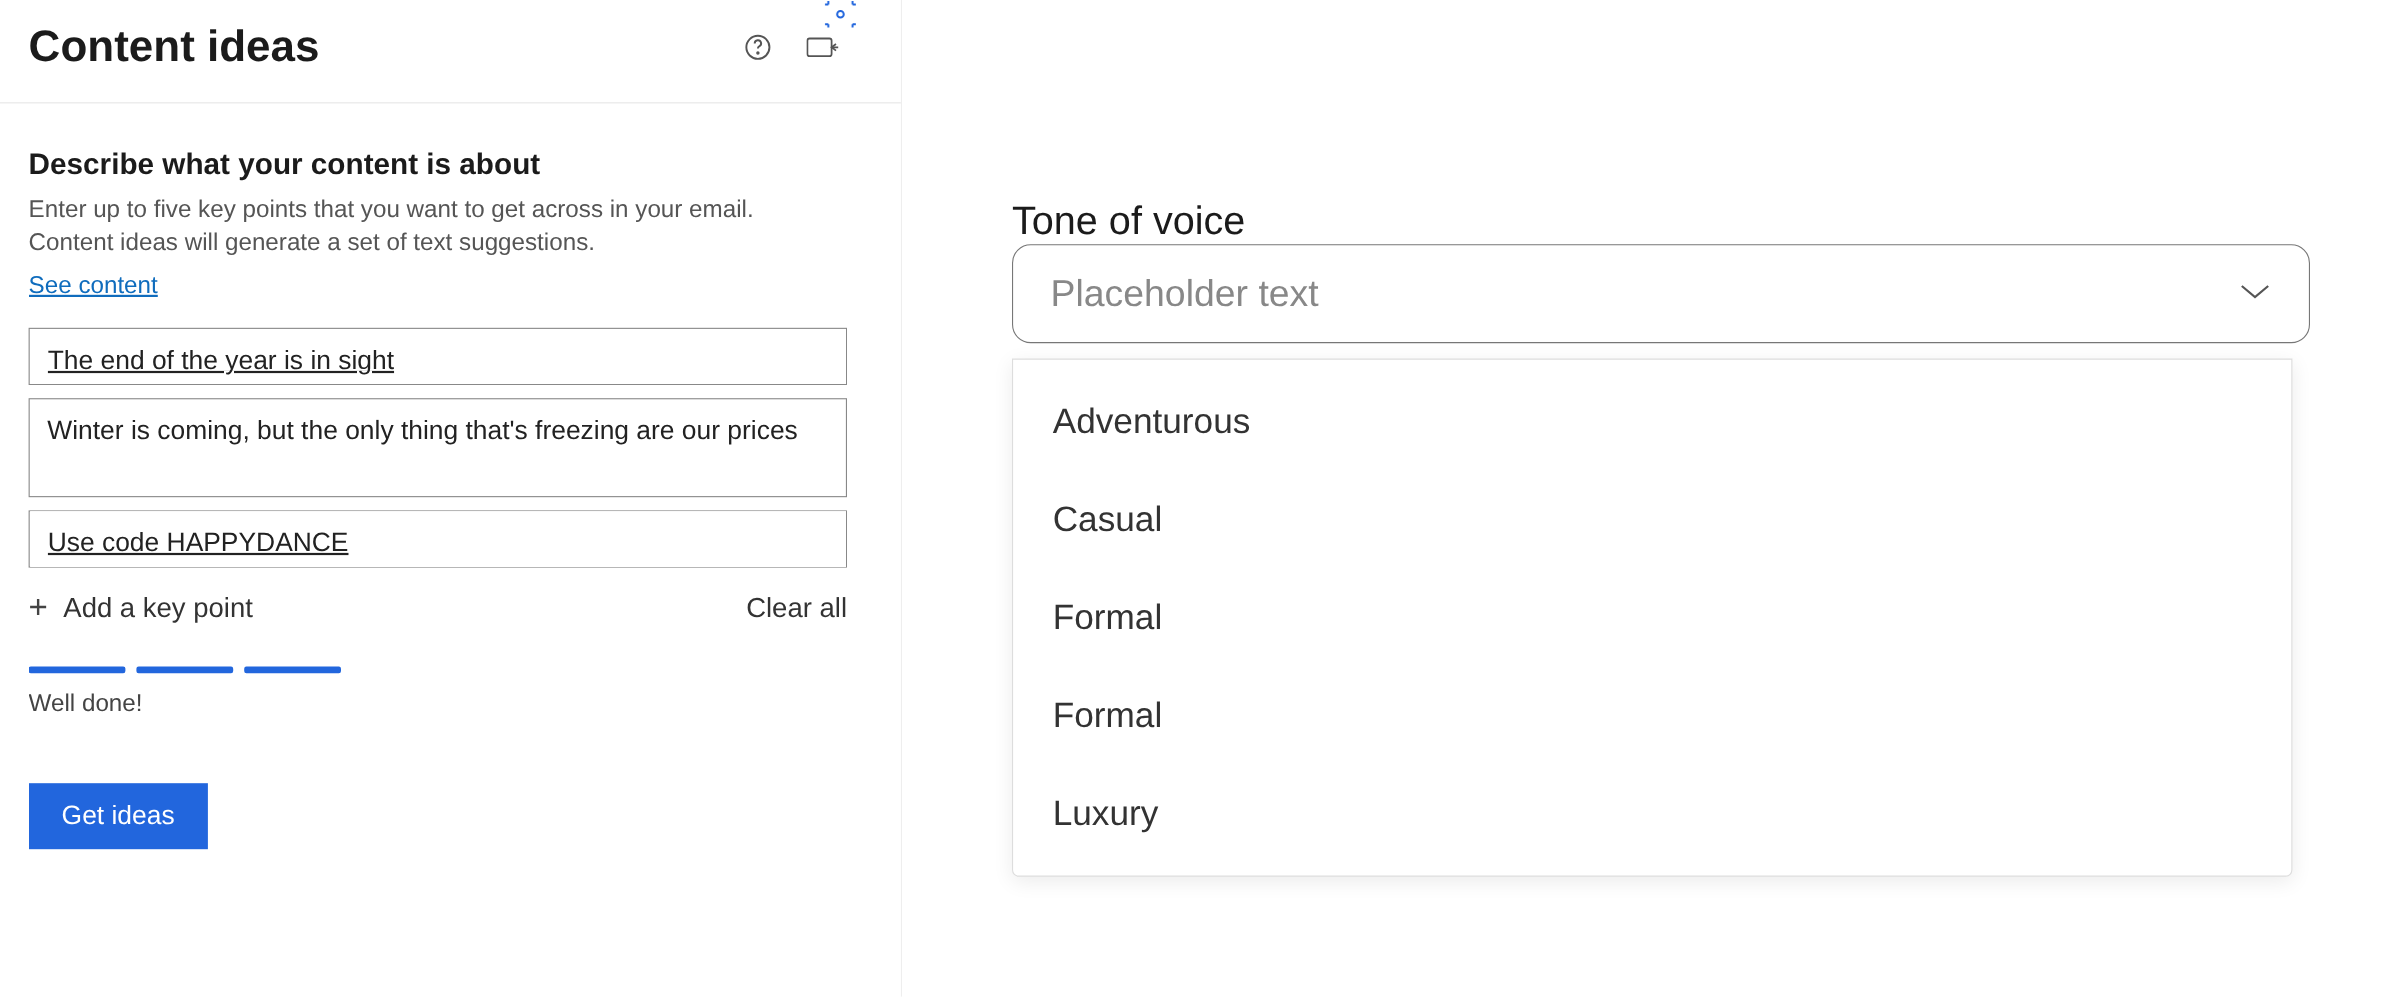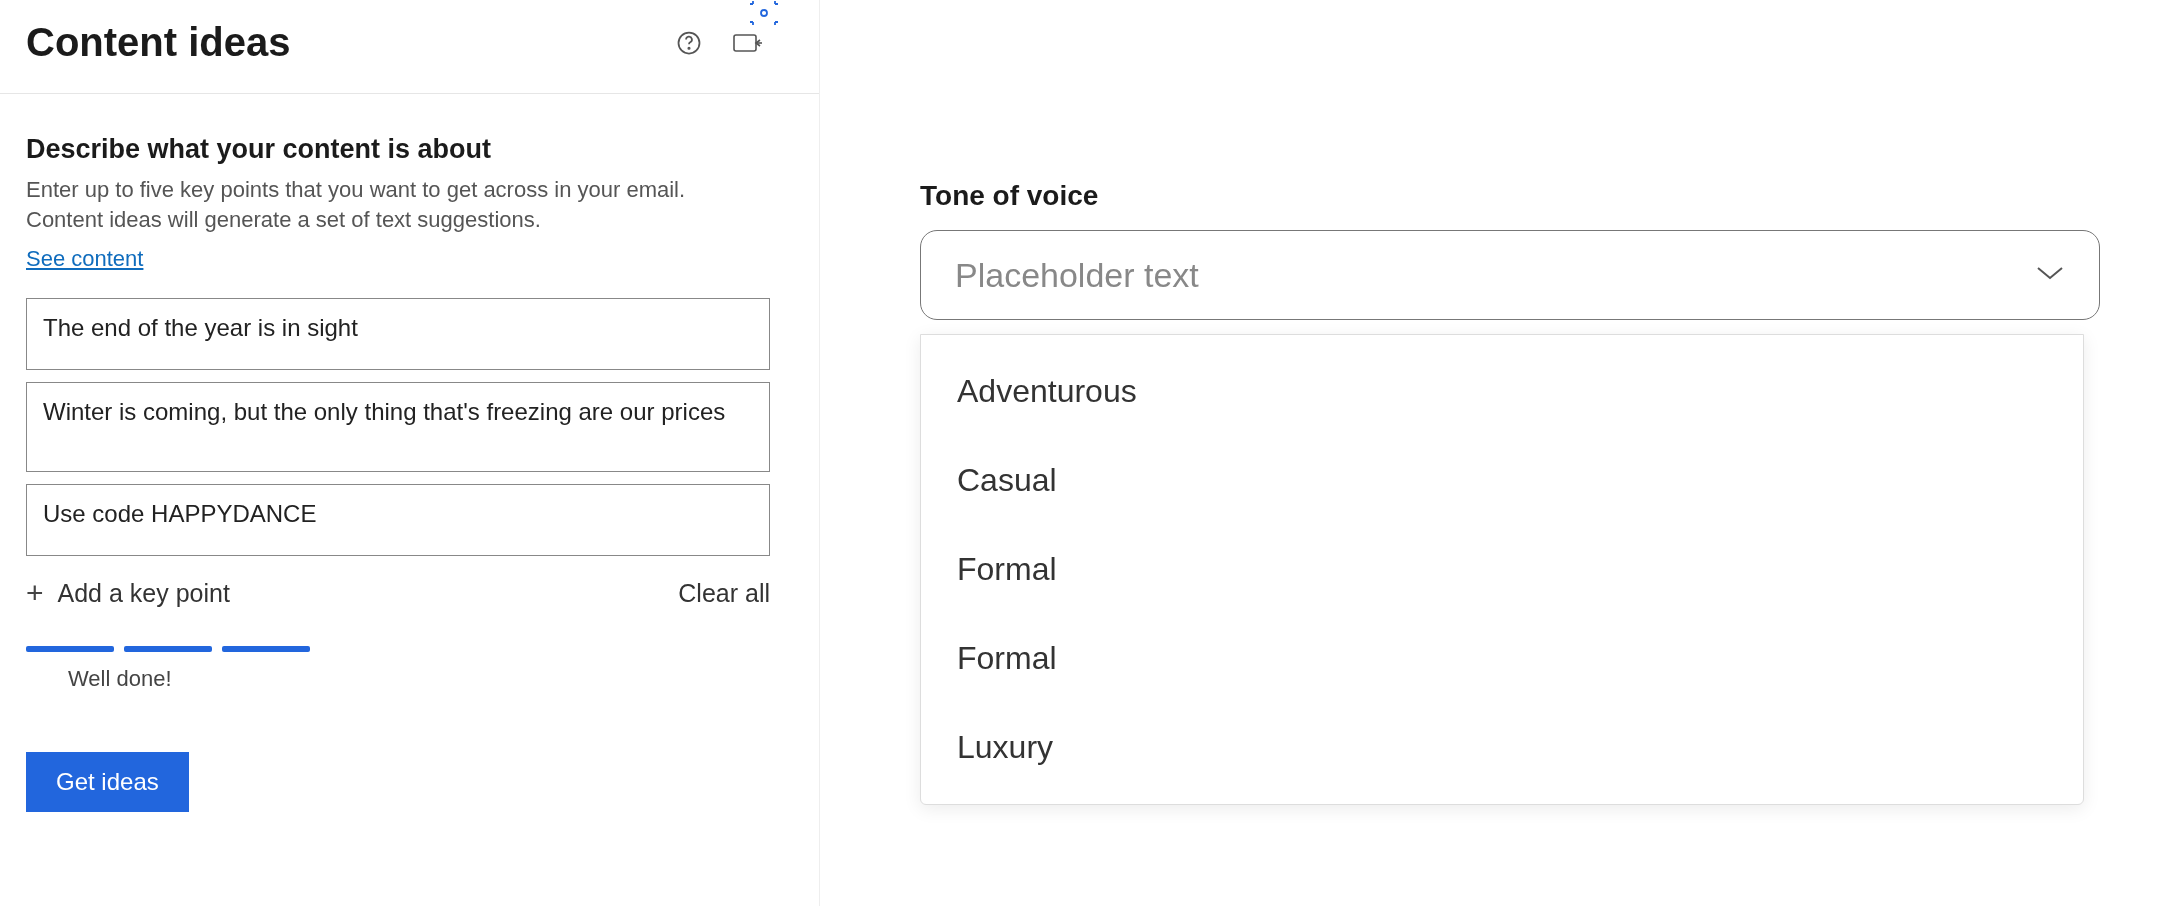--- a/index.html
+++ b/index.html
@@ -85,21 +85,22 @@
       color: #222;
       padding: 12px 16px;
       font-family: inherit;
       resize: none;
       display: block;
       margin-bottom: 12px;
       line-height: 1.4;
       background: #fff;
     }
     .kp-input.one-line {
-      height: 72px;
+      height: 52px;
+      text-decoration: underline;
     }
     .kp-input.two-line {
       height: 90px;
     }
     .kp-row {
       display: flex;
       align-items: center;
       justify-content: space-between;
       width: 744px;
       margin-top: 20px;
@@ -132,45 +133,43 @@
     .pbar {
       width: 88px;
       height: 6px;
       background: #2266dd;
       border-radius: 2px;
     }
     .well-done {
       font-size: 22px;
       color: #444;
       margin-bottom: 60px;
-      margin-left: 42px;
     }
     .get-ideas-btn {
       background: #2266dd;
       color: #fff;
       font-size: 24px;
       border: none;
       padding: 16px 30px;
       cursor: pointer;
       font-family: inherit;
     }
 
     .right-panel {
       position: absolute;
       left: 870px;
       top: 140px;
       width: 1250px;
       background: #fff;
       padding: 40px 50px;
     }
     .tone-heading {
-      font-size: 28px;
-      font-weight: 700;
+      font-size: 36px;
+      font-weight: 400;
       color: #1b1b1b;
-      margin-bottom: 18px;
     }
     .tone-select-wrap {
       position: relative;
       width: 1180px;
     }
     .tone-select {
       border: 1px solid #777;
       border-radius: 17px;
       height: 90px;
       display: flex;

